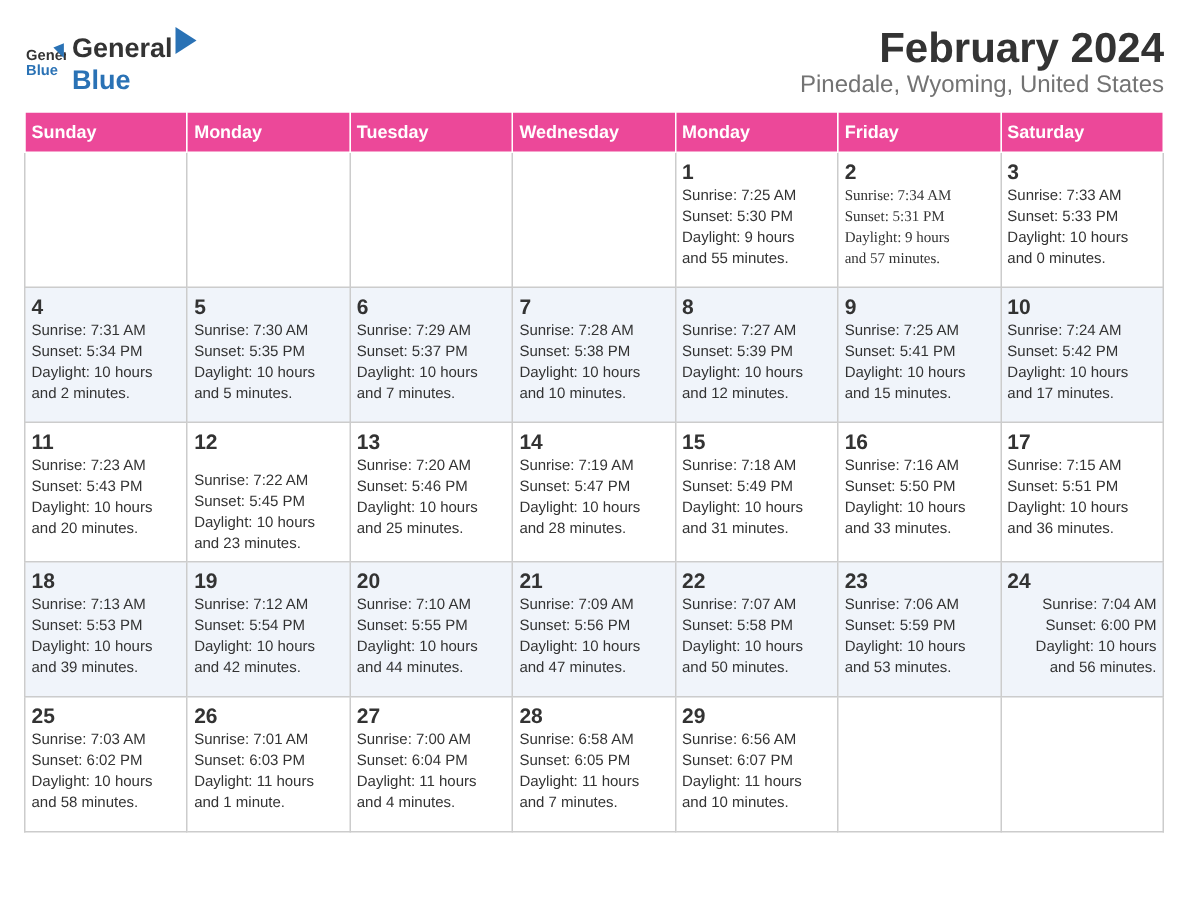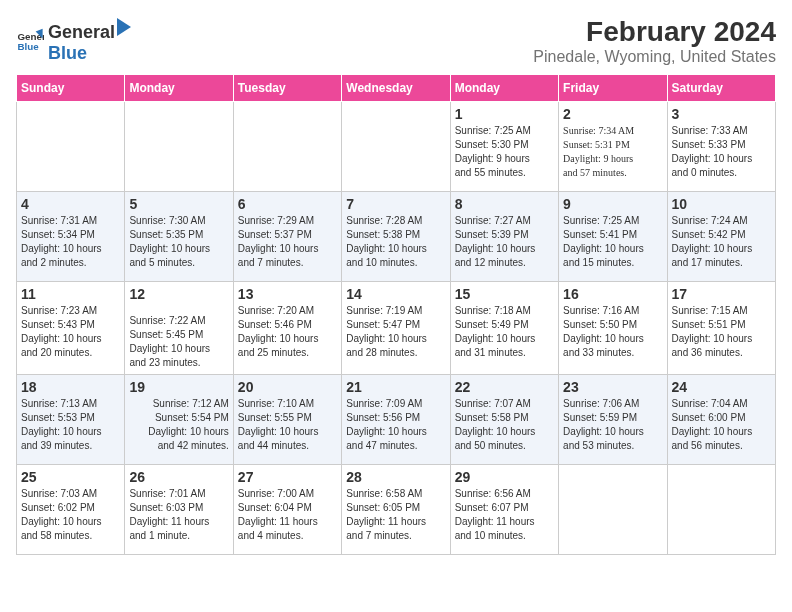--- a/index.html
+++ b/index.html
@@ -263,21 +263,21 @@
       <tr>
         <td>
           <div class="day-number">18</div>
           <div class="day-info" style="white-space: pre-line;">Sunrise: 7:13 AM
 Sunset: 5:53 PM
 Daylight: 10 hours
 and 39 minutes.</div>
         </td>
         <td>
           <div class="day-number">19</div>
-          <div class="day-info" style="white-space: pre-line; text-align: right;">Sunrise: 7:12 AM
+          <div class="day-info" style="white-space: pre-line;">Sunrise: 7:12 AM
 Sunset: 5:54 PM
 Daylight: 10 hours
 and 42 minutes.</div>
         </td>
         <td>
           <div class="day-number">20</div>
           <div class="day-info" style="white-space: pre-line;">Sunrise: 7:10 AM
 Sunset: 5:55 PM
 Daylight: 10 hours
 and 44 minutes.</div>
@@ -298,21 +298,21 @@
         </td>
         <td>
           <div class="day-number">23</div>
           <div class="day-info" style="white-space: pre-line;">Sunrise: 7:06 AM
 Sunset: 5:59 PM
 Daylight: 10 hours
 and 53 minutes.</div>
         </td>
         <td>
           <div class="day-number">24</div>
-          <div class="day-info" style="white-space: pre-line;">Sunrise: 7:04 AM
+          <div class="day-info" style="white-space: pre-line; text-align: right;">Sunrise: 7:04 AM
 Sunset: 6:00 PM
 Daylight: 10 hours
 and 56 minutes.</div>
         </td>
       </tr>
       <tr>
         <td>
           <div class="day-number">25</div>
           <div class="day-info" style="white-space: pre-line;">Sunrise: 7:03 AM
 Sunset: 6:02 PM

